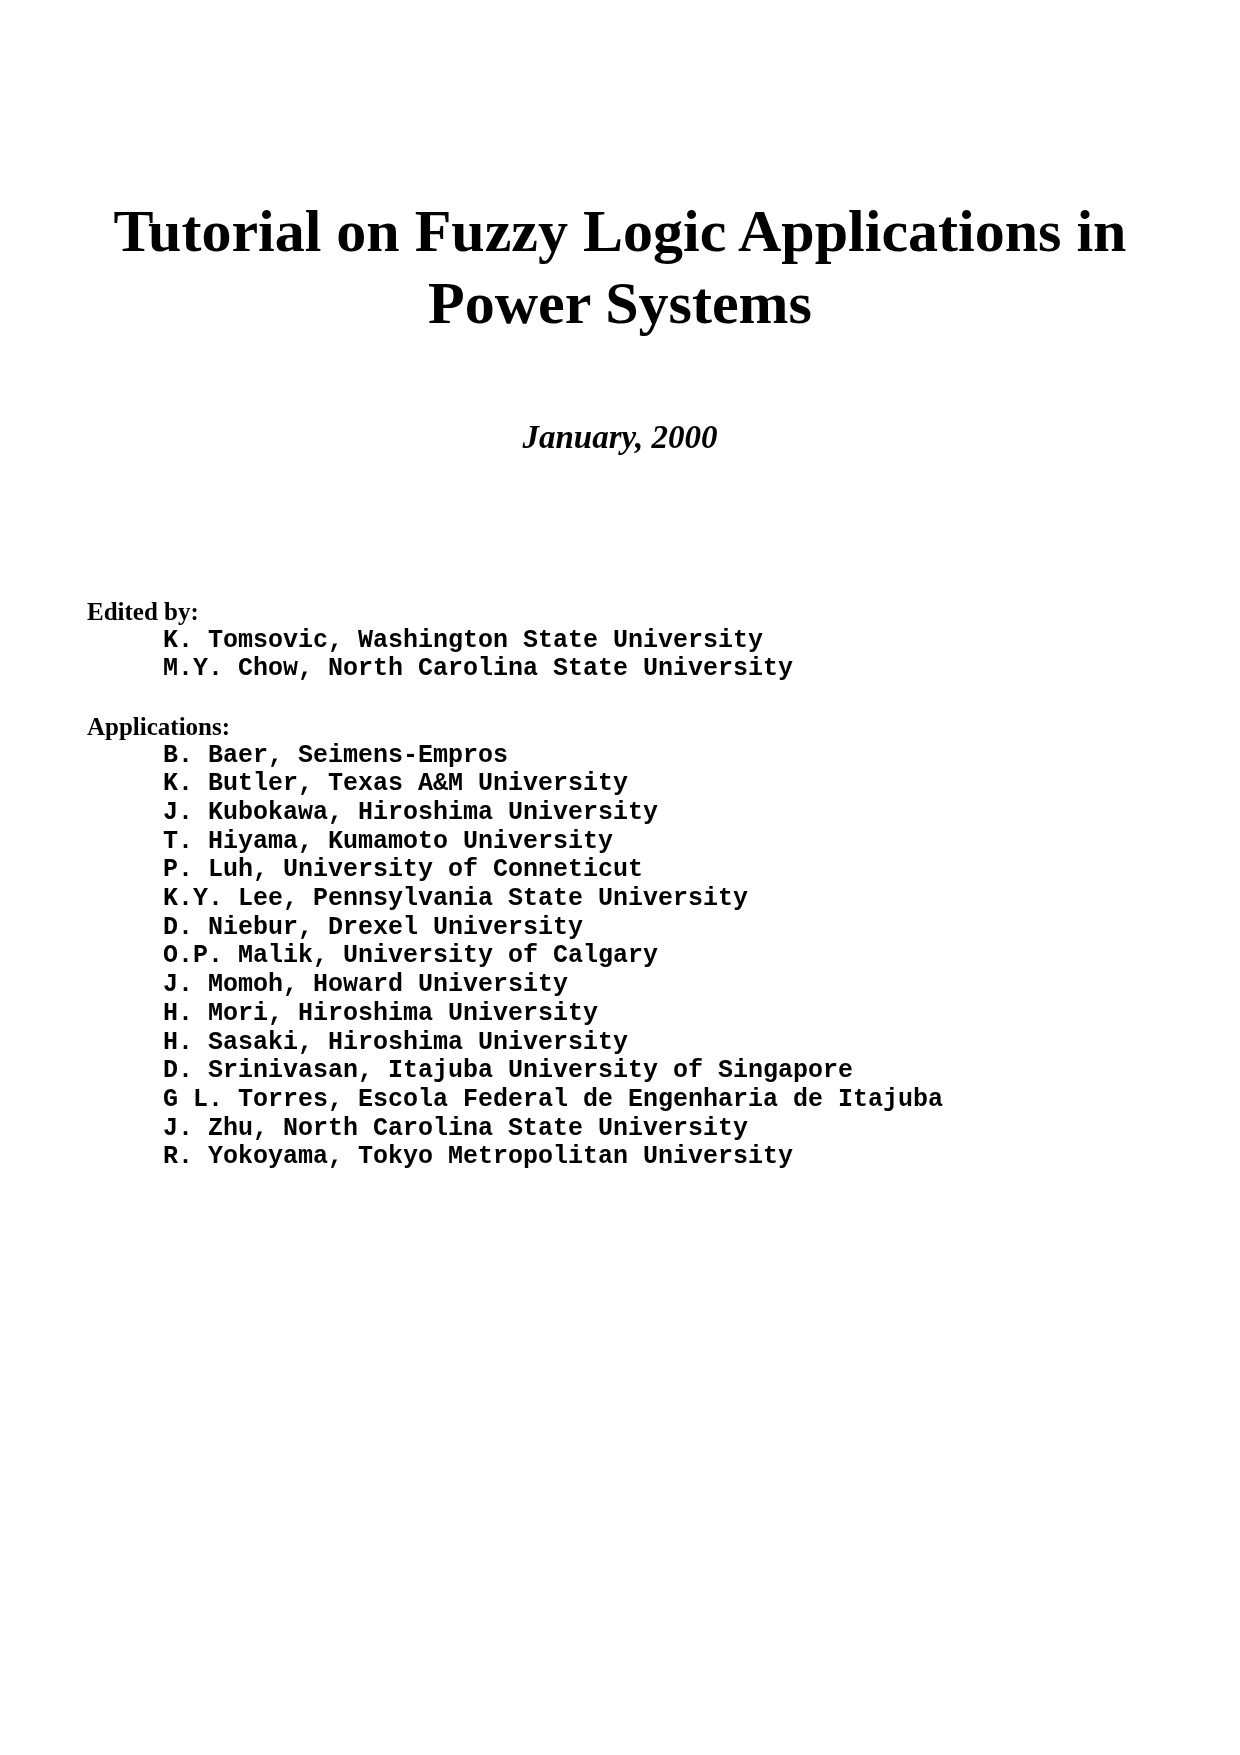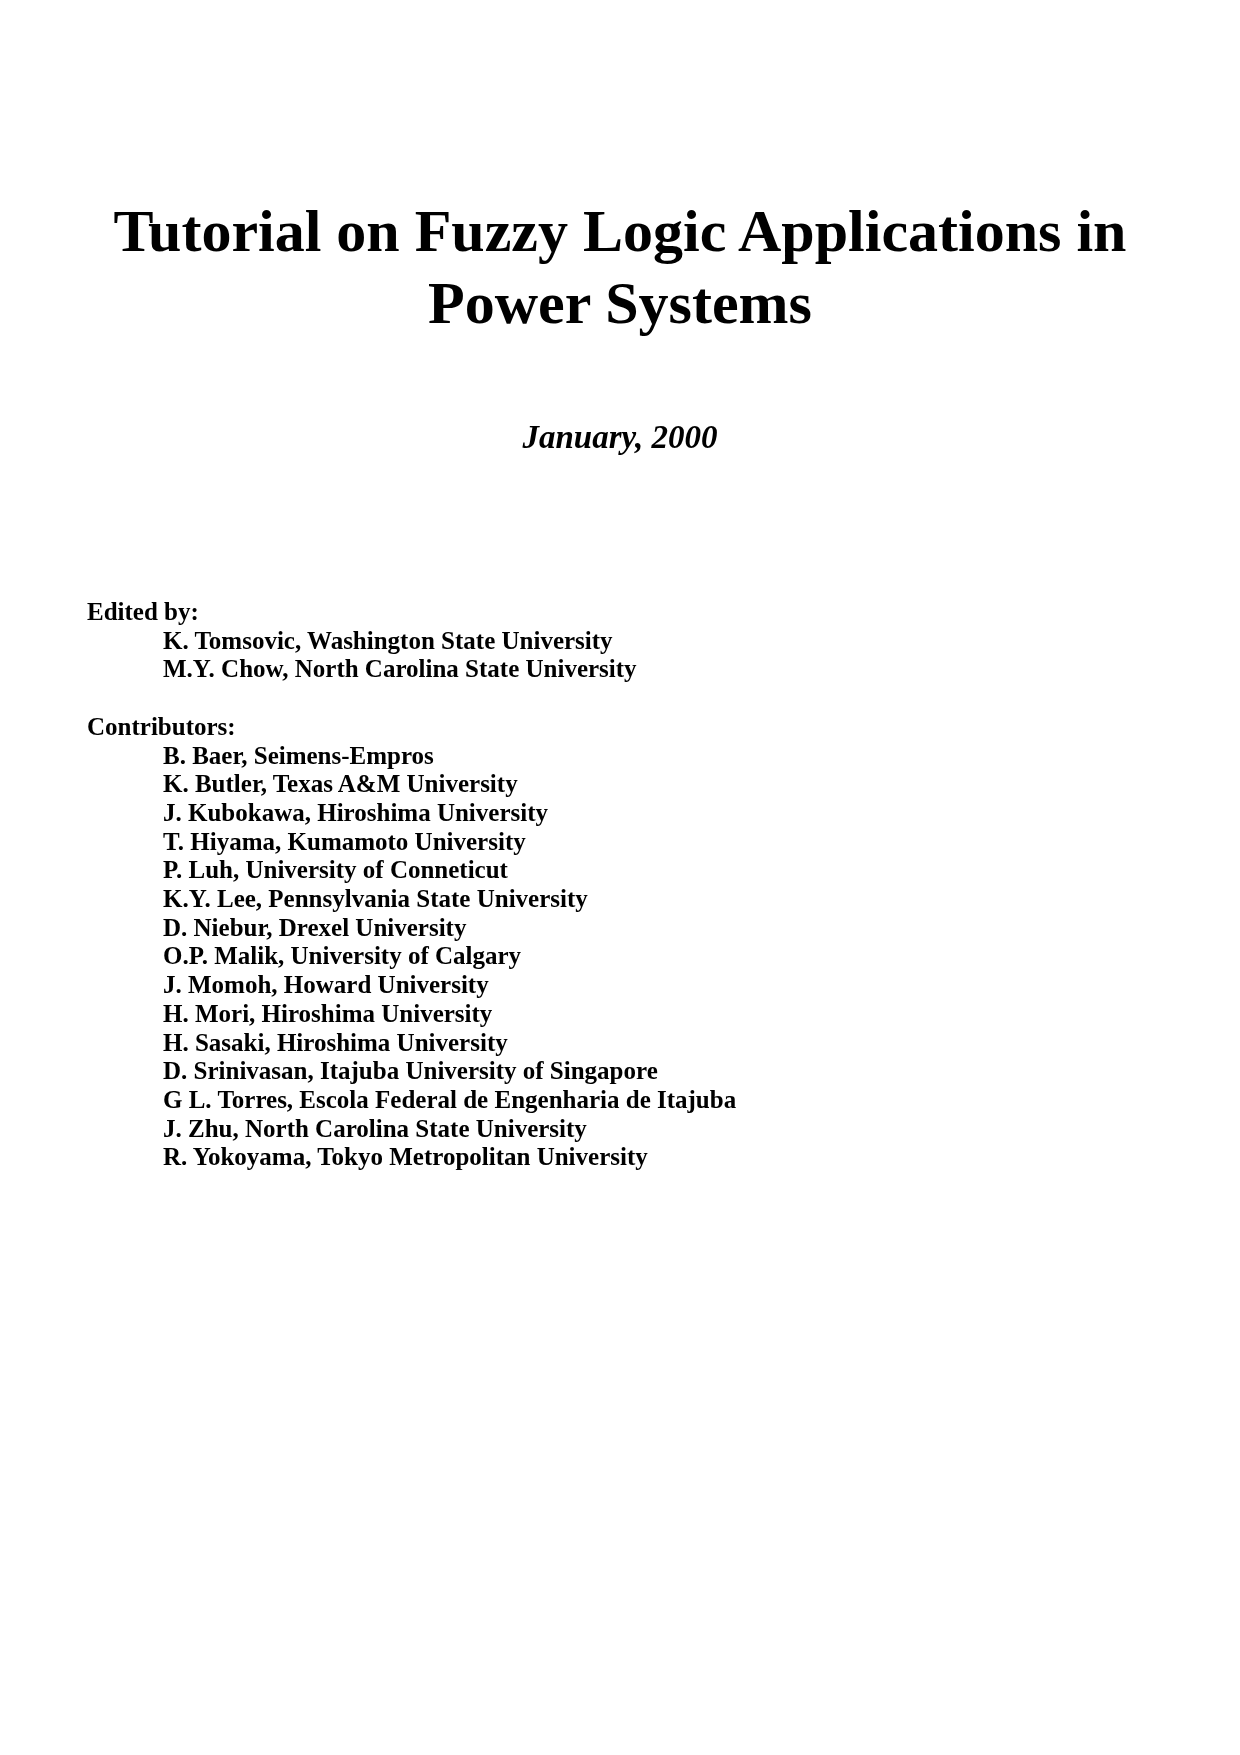--- a/index.html
+++ b/index.html
@@ -52,20 +52,21 @@
     font-weight: bold;
   }
   .entry-list {
     margin-left: 76px;
   }
   .contributors-section {
     margin-top: 28.7px;
   }
   .entry {
     white-space: nowrap;
+    font-family: Liberation Mono, monospace;
   }
 </style>
 </head>
 <body>
 
 <div class="page">
 
   <div class="doc-title">
     <div>Tutorial on Fuzzy Logic Applications in</div>
     <div>Power Systems</div>
@@ -79,21 +80,21 @@
 
     <div class="edited-by-section">
       <div class="section-heading">Edited by:</div>
       <div class="entry-list">
         <div class="entry">K. Tomsovic, Washington State University</div>
         <div class="entry">M.Y. Chow, North Carolina State University</div>
       </div>
     </div>
 
     <div class="contributors-section">
-      <div class="section-heading">Contributors:</div>
+      <div class="section-heading">Applications:</div>
       <div class="entry-list">
         <div class="entry">B. Baer, Seimens-Empros</div>
         <div class="entry">K. Butler, Texas A&amp;M University</div>
         <div class="entry">J. Kubokawa, Hiroshima University</div>
         <div class="entry">T. Hiyama, Kumamoto University</div>
         <div class="entry">P. Luh, University of Conneticut</div>
         <div class="entry">K.Y. Lee, Pennsylvania State University</div>
         <div class="entry">D. Niebur, Drexel University</div>
         <div class="entry">O.P. Malik, University of Calgary</div>
         <div class="entry">J. Momoh, Howard University</div>

